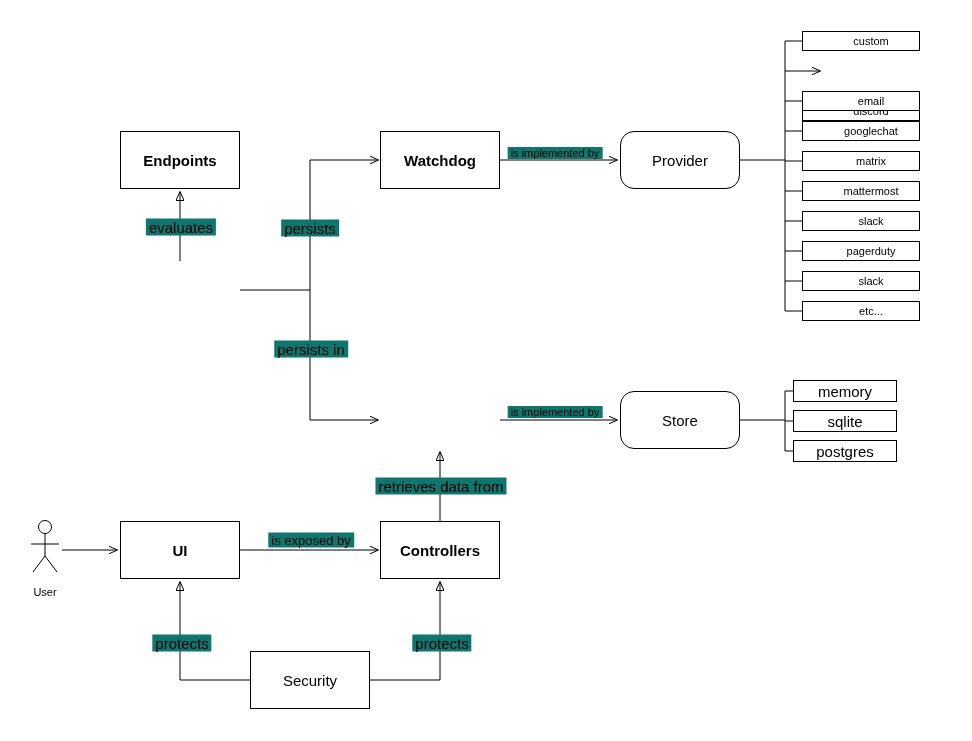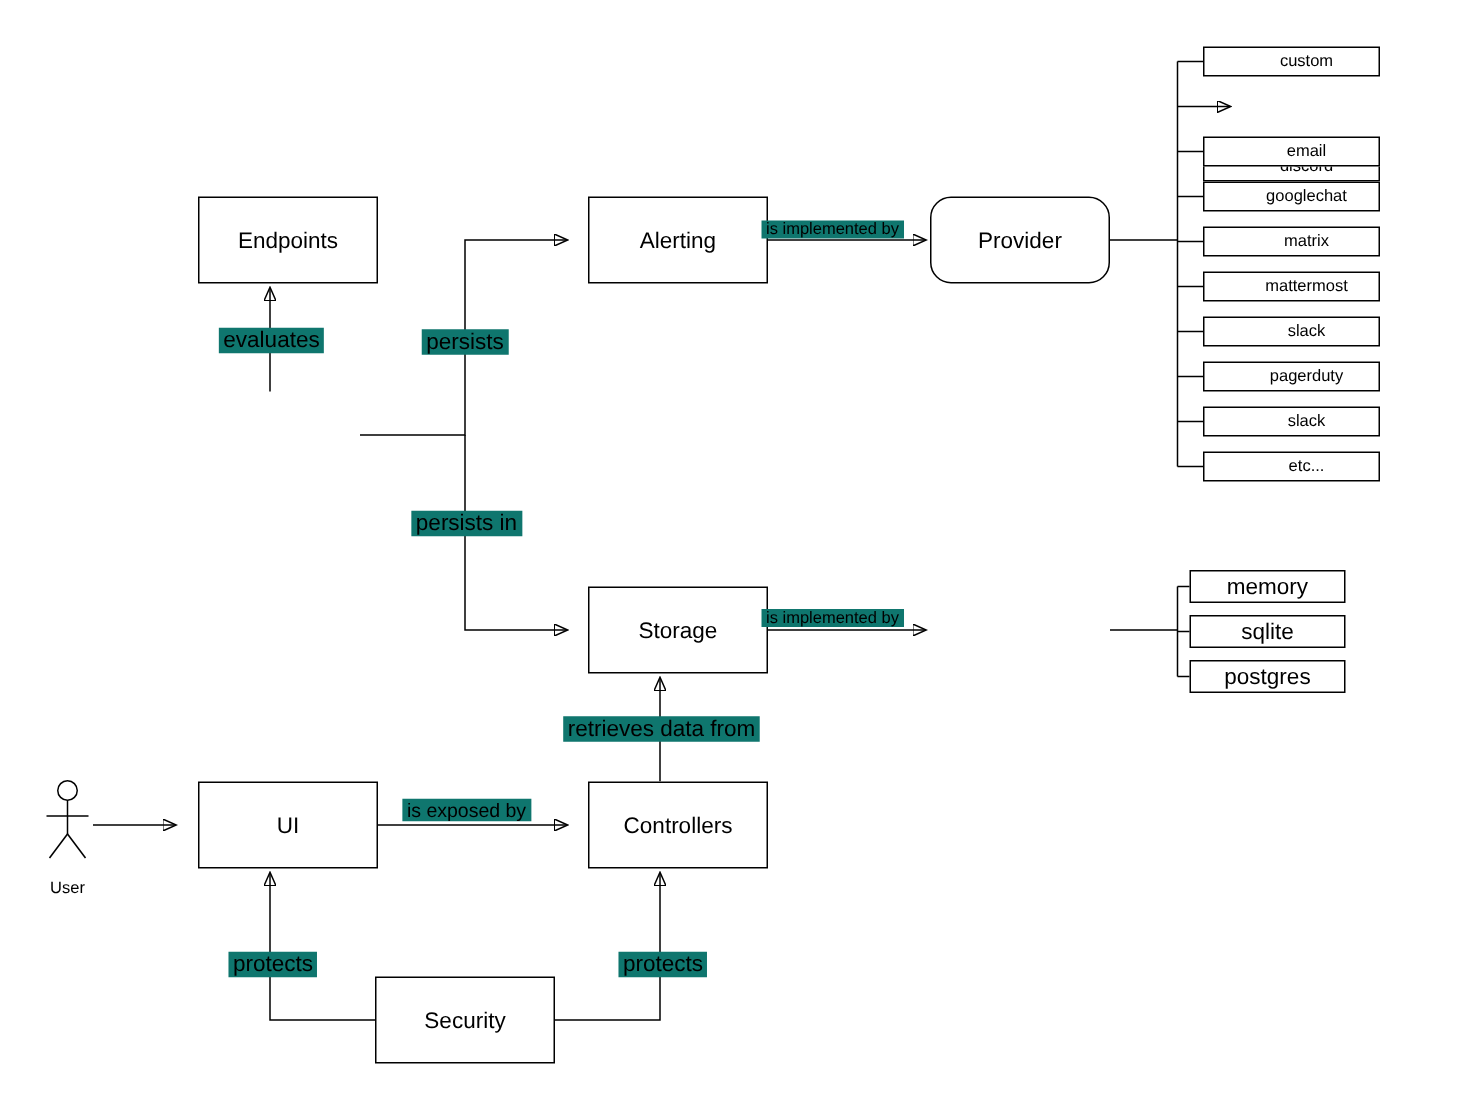--- a/index.html
+++ b/index.html
@@ -7,21 +7,21 @@
   body { font-family: "Liberation Sans", sans-serif; color: #000; }
   .canvas { position: relative; width: 972px; height: 741px; background: #ffffff; overflow: hidden; }
   svg.connectors { position: absolute; left: 0; top: 0; }
   svg.connectors path, svg.connectors line, svg.connectors circle { stroke: #000; stroke-width: 1; fill: none; }
   .node {
     position: absolute; width: 120px; height: 58px;
     border: 1px solid #000; background: #fff;
     display: flex; align-items: center; justify-content: center;
     font-size: 15px; text-align: center; white-space: nowrap;
   }
-  .node.bold { font-weight: 400; margin-left: 12px; }
+  .node.bold { font-weight: 700; }
   .node.rounded { border-radius: 14px; }
   .node.impl { left: 802px; width: 118px; height: 20px; font-size: 11px; padding-left: 20px; }
   .node.backend { left: 793px; width: 104px; height: 22px; font-size: 15px; }
   .edge-label {
     position: absolute; transform: translate(-50%, -50%);
     background: #0f766e; padding: 0 3px; font-size: 15px; white-space: nowrap;
   }
   .edge-label.small { font-size: 11px; }
   .edge-label.mid { font-size: 13px; }
   .actor-label { position: absolute; transform: translate(-50%, -50%); font-size: 11px; }
@@ -78,23 +78,23 @@
     <g>
       <circle cx="45" cy="527" r="6.5"></circle>
       <path d="M45,533.5 L45,556"></path>
       <path d="M31,544 L59,544"></path>
       <path d="M45,556 L33,572"></path>
       <path d="M45,556 L57,572"></path>
     </g>
   </svg>
 
   <div class="node bold" style="left:120px; top:131px;">Endpoints</div>
-  <div class="node bold" style="left:380px; top:131px;">Alerting</div>
+  <div class="node bold" style="left:380px; top:131px;">Watchdog</div>
   <div class="node rounded" style="left:620px; top:131px;">Provider</div>
-  <div class="node bold" style="left:380px; top:391px;">Storage</div>
+  <div class="node rounded" style="left:620px; top:391px;">Store</div>
   <div class="node bold" style="left:120px; top:521px;">UI</div>
   <div class="node bold" style="left:380px; top:521px;">Controllers</div>
   <div class="node" style="left:250px; top:651px;">Security</div>
 
   <div class="node impl" style="top:31px;">custom</div>
   <div class="node impl" style="top:61px;margin-top:40px;">discord</div>
   <div class="node impl" style="top:91px;">email</div>
   <div class="node impl" style="top:121px;">googlechat</div>
   <div class="node impl" style="top:151px;">matrix</div>
   <div class="node impl" style="top:181px;">mattermost</div>

